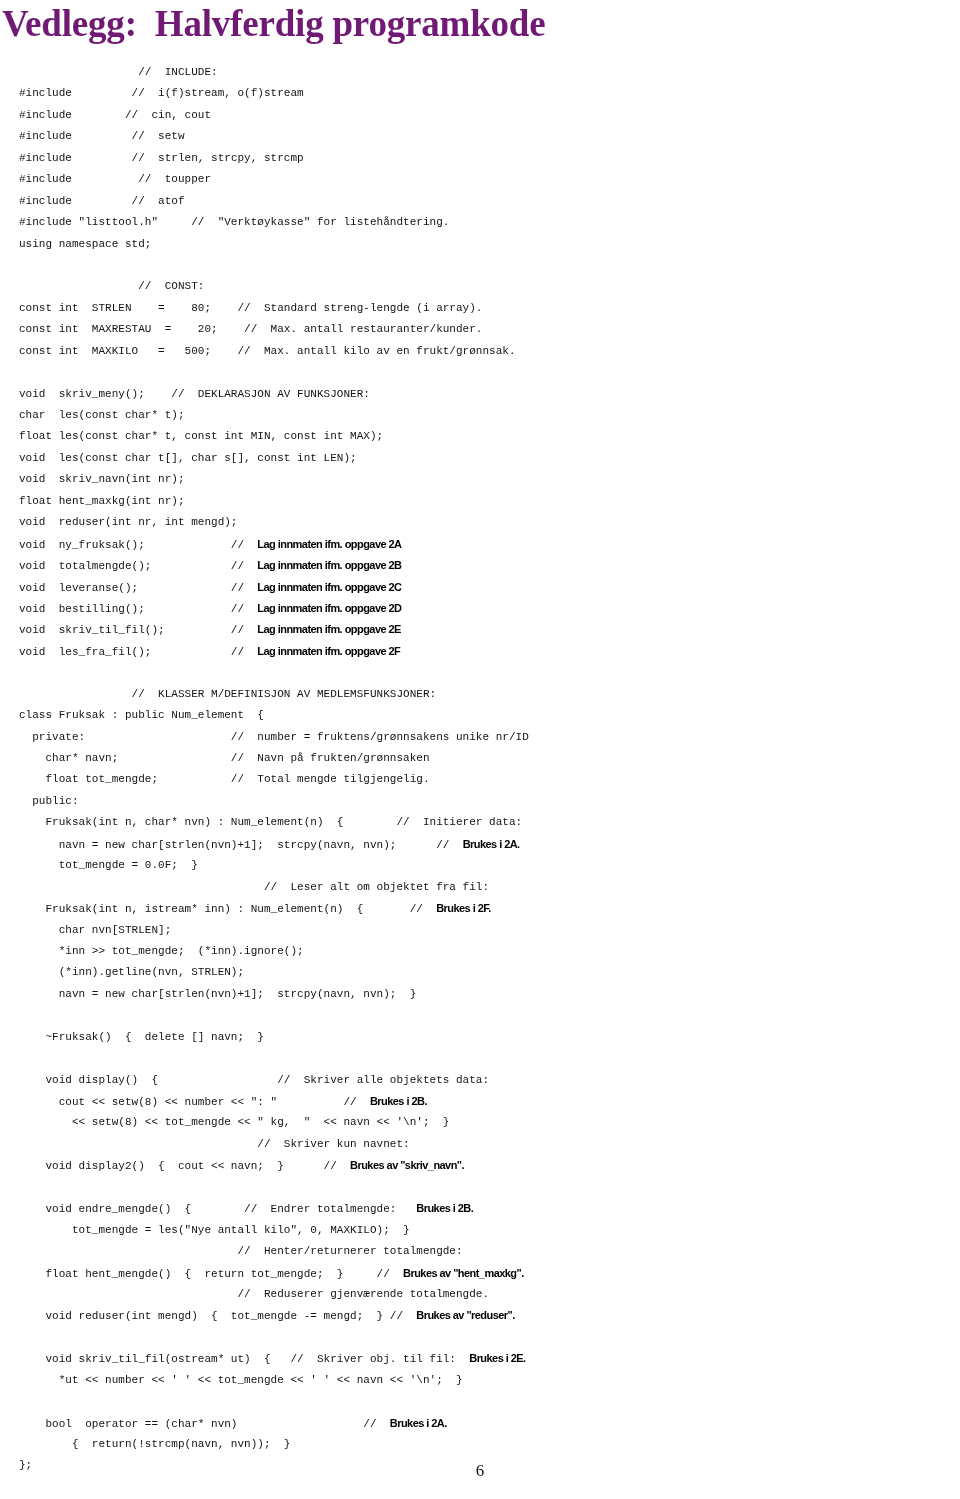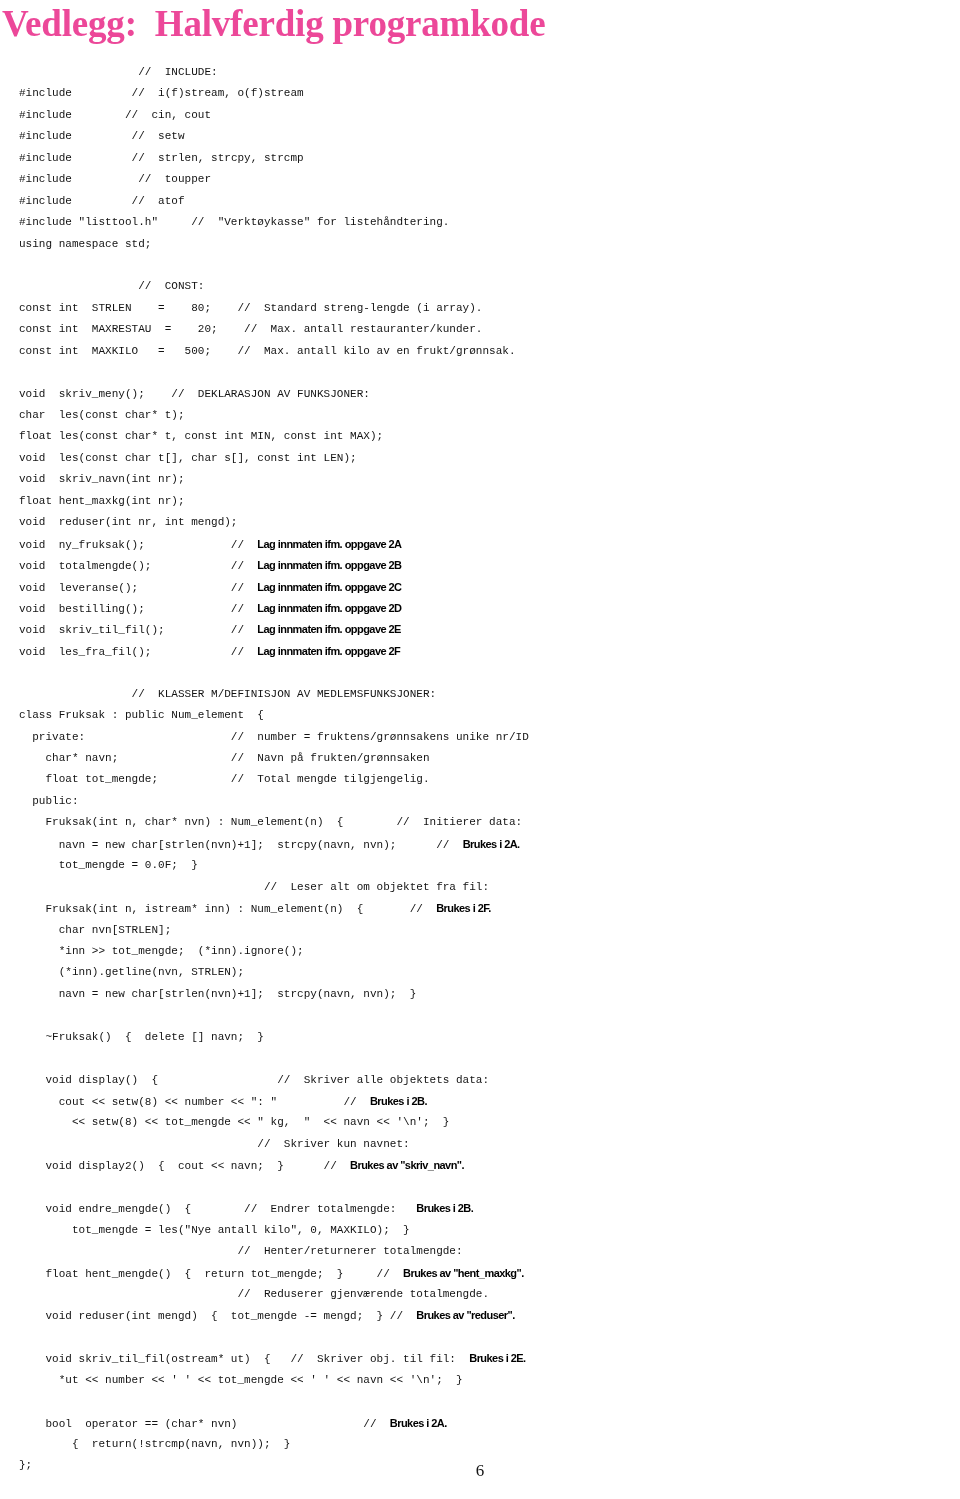--- a/index.html
+++ b/index.html
@@ -15,21 +15,21 @@
     overflow: hidden;
   }
   .title {
     position: absolute;
     left: 2px;
     top: 2px;
     font-family: "Liberation Serif", "DejaVu Serif", serif;
     font-weight: bold;
     font-size: 37px;
     letter-spacing: -0.2px;
-    color: #ec4899;
+    color: #701a75;
     white-space: pre;
   }
   .code {
     position: absolute;
     left: 19px;
     top: 62px;
     width: 956px;
     font-family: "Liberation Mono", "DejaVu Sans Mono", monospace;
     font-size: 11px;
     line-height: 21.45px;

